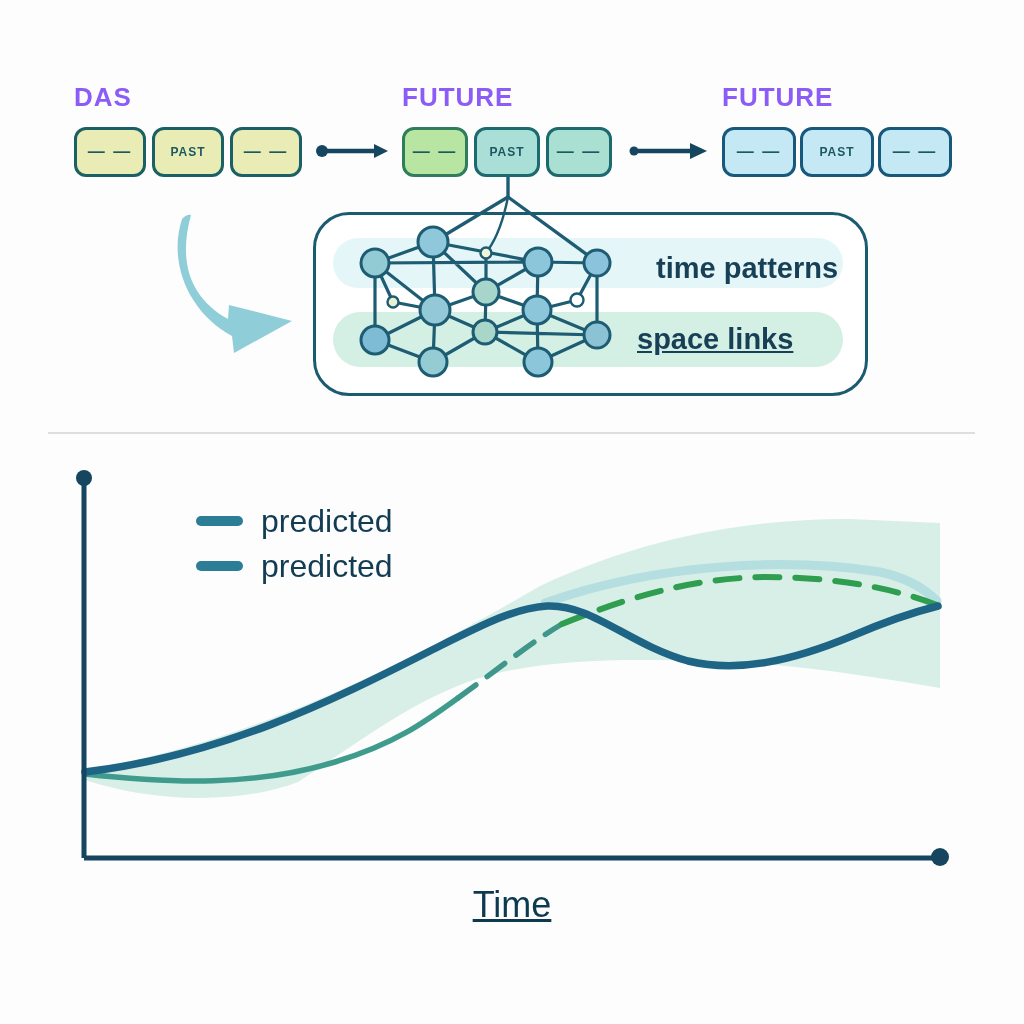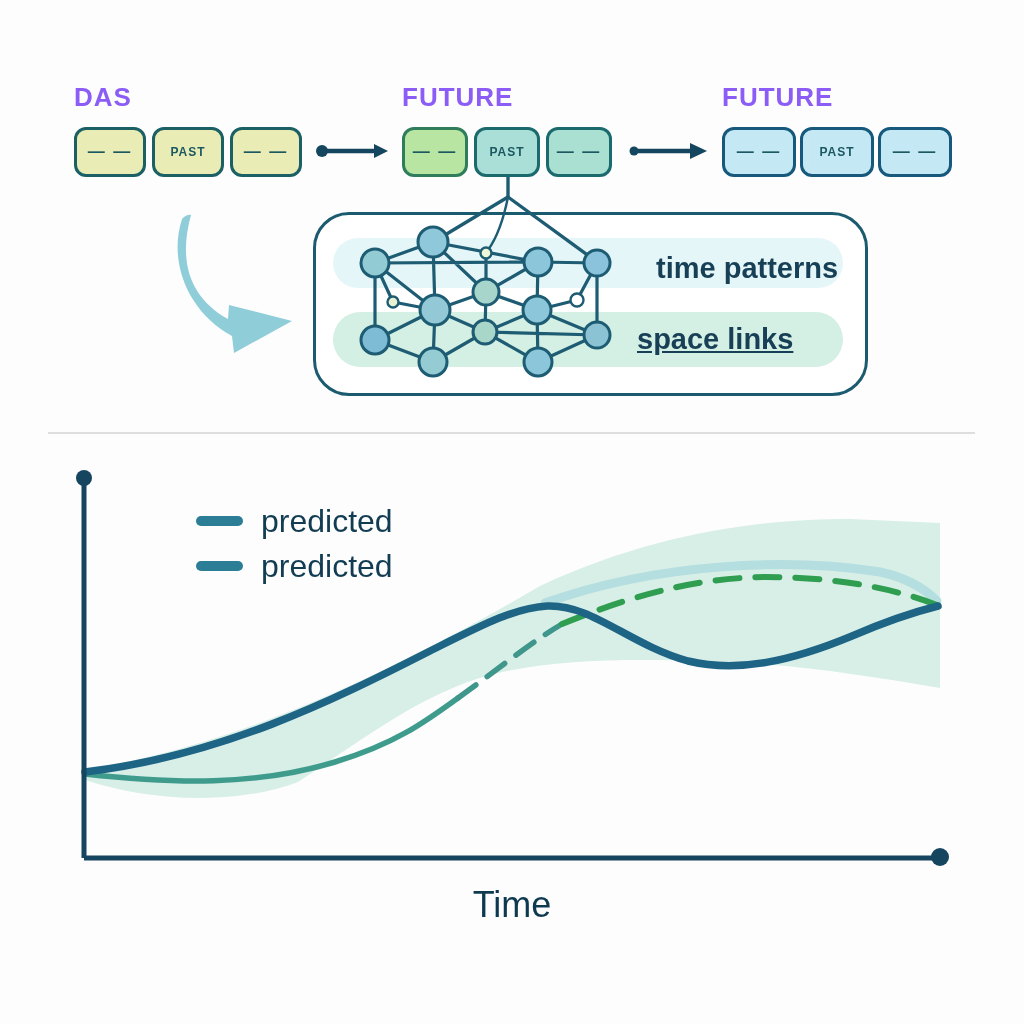--- a/index.html
+++ b/index.html
@@ -34,21 +34,21 @@
   }
   .legend-swatch{
     position:absolute;width:47px;height:10px;border-radius:6px;background:#2c7e96;z-index:3;
   }
   .legend-label{
     position:absolute;font-size:32px;font-weight:500;color:#123c52;z-index:3;
     height:36px;line-height:36px;
   }
   .time-label{
     position:absolute;left:412px;top:884px;width:200px;text-align:center;
-    font-size:36px;font-weight:500;color:#0e3a50;z-index:3;
+    font-size:36px;font-weight:500;color:#0e3a50;z-index:3;text-decoration:underline;
   }
   .divider{
     position:absolute;left:48px;top:432px;width:927px;height:2px;background:#dedede;z-index:1;
   }
   svg.layer{position:absolute;left:0;top:0;z-index:2;pointer-events:none;}
 </style>
 </head>
 <body>
 
 <div class="group-title" style="left:74px;width:228px;">DAS</div>

